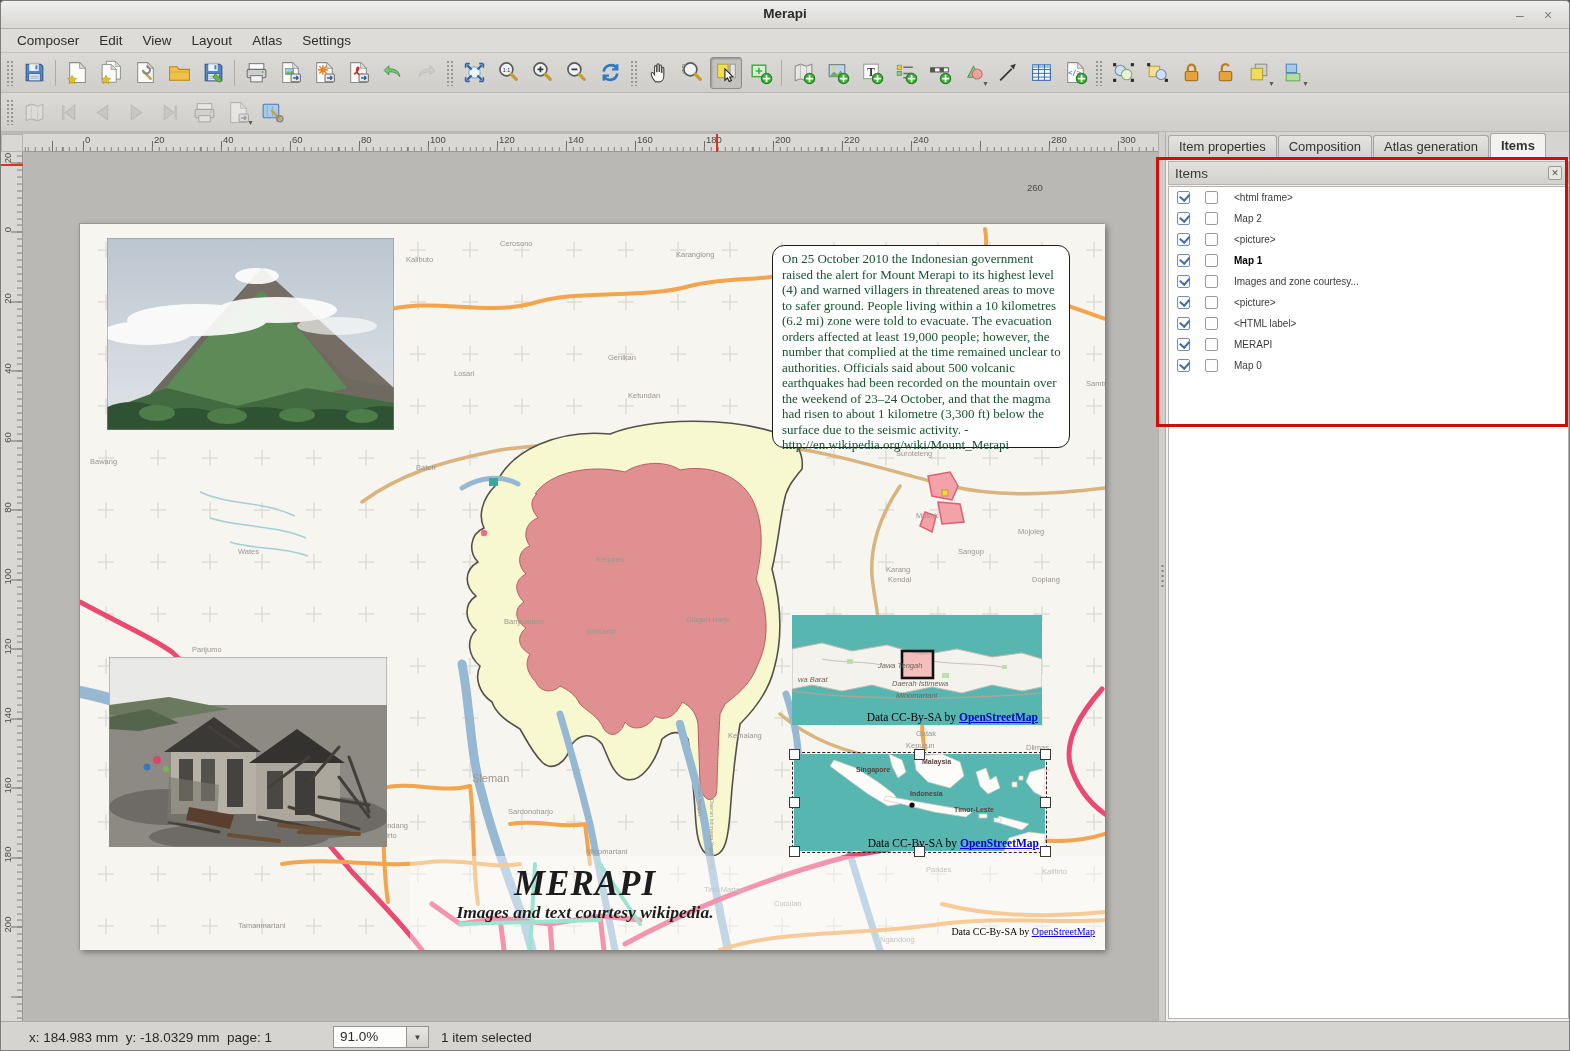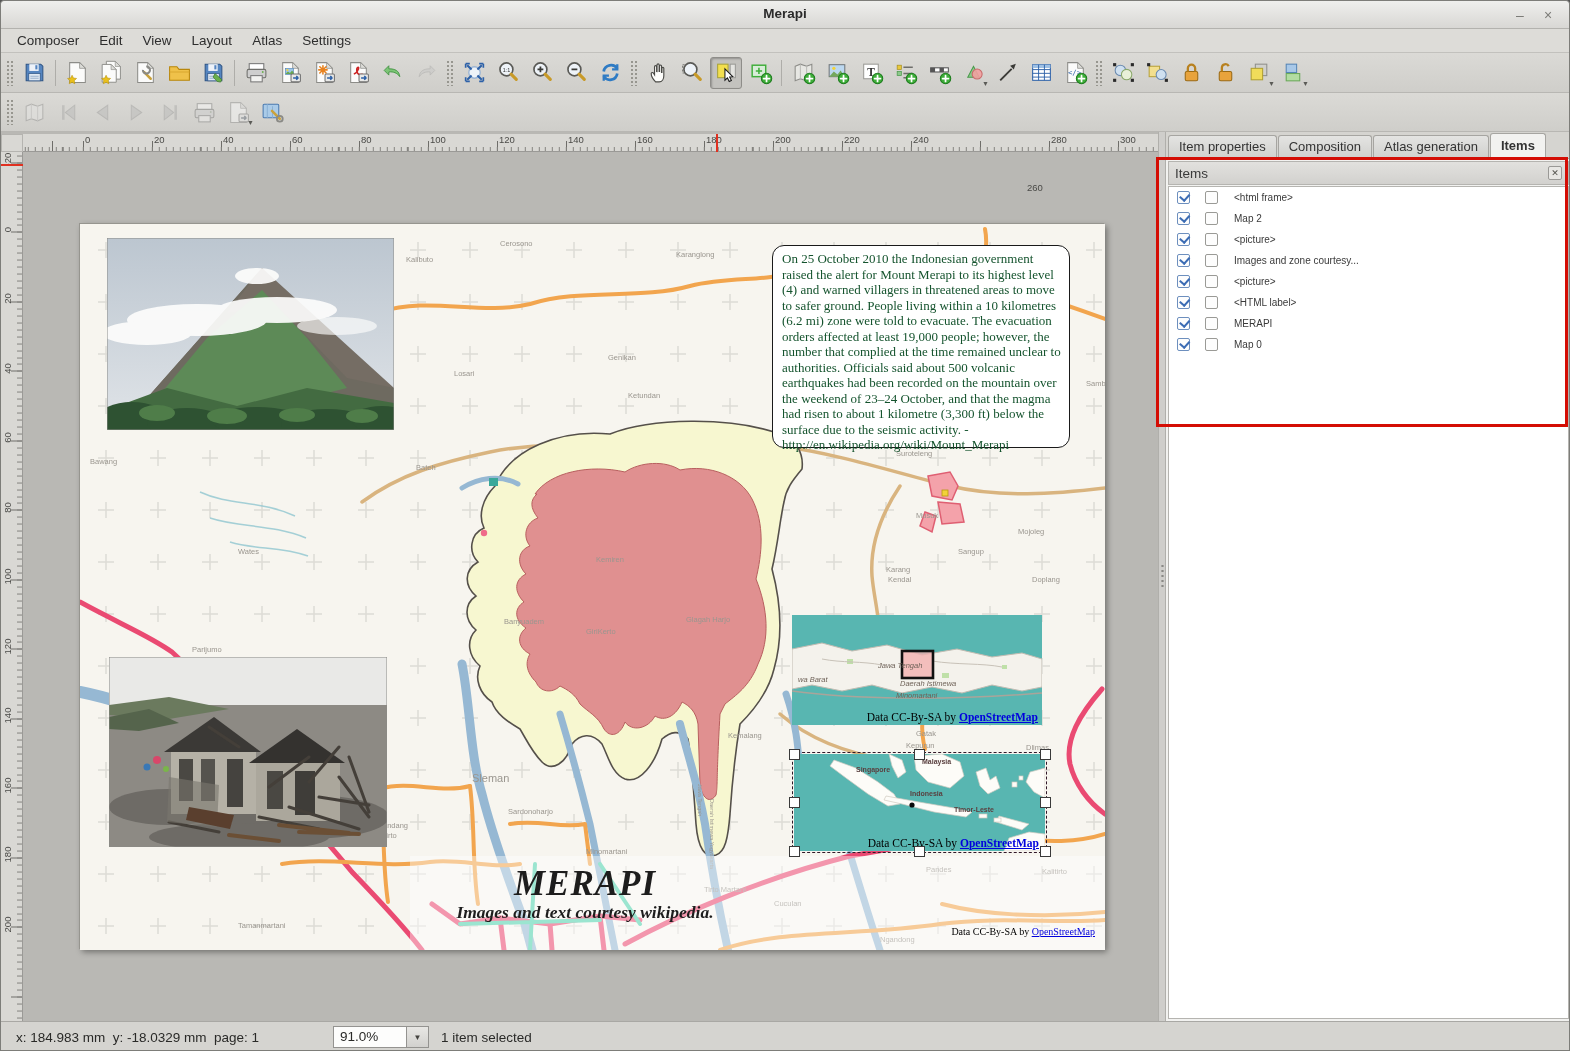--- a/index.html
+++ b/index.html
@@ -82,21 +82,21 @@
   .trow { height:21px; display:flex; align-items:center; font-size:10px; color:#3a3a3a; }
   .trow .cb { width:13px; height:13px; border:1px solid #9a9a96; border-radius:2px; background:#fdfdfd; margin-left:8px; position:relative; }
   .trow .cb.checked { border-color:#6d8fbe; }
   .trow .cb.checked::after { content:""; position:absolute; left:2px; top:1px; width:7px; height:4.5px; border-left:2px solid #3c6cb4; border-bottom:2px solid #3c6cb4; transform:rotate(-48deg); }
   .trow .cb2 { margin-left:15px; }
   .trow .tlabel { margin-left:16px; white-space:nowrap; }
   .trow.bold .tlabel { font-weight:bold; color:#000; }
   #red-annotation { position:absolute; left:1155px; top:156px; width:412px; height:270px; border:3px solid #d40d04; pointer-events:none; z-index:50; }
   
   #statusbar { position:absolute; left:0; top:1020px; width:100%; height:31px; background:#d5d4d0; border-top:1px solid #a9a8a4; display:flex; align-items:center; font-size:13.5px; color:#2a2a28; }
-  #status-coords { margin-left:15px; white-space:pre; }
+  #status-coords { margin-left:28px; white-space:pre; }
   #zoom-combo { position:absolute; left:332px; display:flex; }
   #zoom-value { width:74px; height:22px; background:#fdfdfc; border:1px solid #949390; padding:2px 6px; font-size:13.5px; }
   #zoom-drop { width:22px; height:22px; background:linear-gradient(#e8e7e4,#d2d1ce); border:1px solid #949390; border-left:none; text-align:center; font-size:8px; line-height:21px; color:#44433f; }
   #status-selection { position:absolute; left:440px; }
 </style>
 </head>
 <body>
 
 <div id="window">
 
@@ -715,21 +715,21 @@
                 <rect x="55" y="44" width="6" height="5"></rect>
                 <rect x="150" y="58" width="7" height="5"></rect>
                 <rect x="210" y="50" width="5" height="4"></rect>
               </g>
             <path d="M30 44c20 4 40 2 60 6M140 46c25 4 50 2 70 6" stroke="#c8c2b8" stroke-width="1" fill="none"></path>
             <rect x="110" y="36" width="31" height="27" fill="#f2b0b0" fill-opacity=".8" stroke="#111" stroke-width="2.6"></rect>
           </svg>
           <div class="attr-line"><span>Data CC-By-SA by </span><span class="osm-link">OpenStreetMap</span></div>
         <span class="inset-label" style="left: 6px; top: 60px; font-style: italic;">wa Barat</span>
             <span class="inset-label" style="left: 86px; top: 46px; font-style: italic;">Jawa Tengah</span>
-            <span class="inset-label" style="left: 108px; top: 64px; font-style: italic;">Daerah Istimewa</span>
+            <span class="inset-label" style="left: 100px; top: 64px; font-style: italic;">Daerah Istimewa</span>
             <span class="inset-label" style="left: 104px; top: 76px; font-style: italic;">Minomartani</span>
           </div>
 
         <div class="inset" id="inset2">
           <svg width="251" height="97" viewBox="0 0 251 97">
             <rect width="251" height="97" fill="#58b6b1"></rect>
             <g fill="#fdfcf8" stroke="#d0cac0" stroke-width=".7">
               <path d="M95 0 L108 6 112 18 104 24 98 12 Z"></path>
               <path d="M40 6 L62 14 84 28 100 40 106 50 94 52 74 40 52 24 36 12 Z"></path>
               <path d="M120 2 L148 0 166 8 170 22 156 34 134 28 122 16 Z"></path>
@@ -798,20 +798,25 @@
             <div class="trow">
               <span class="cb checked"></span>
               <span class="cb cb2"></span>
               <span class="tlabel">Map 2</span>
             </div>
             <div class="trow">
               <span class="cb checked"></span>
               <span class="cb cb2"></span>
               <span class="tlabel">&lt;picture&gt;</span>
             </div>
+            <div class="trow bold">
+              <span class="cb checked"></span>
+              <span class="cb cb2"></span>
+              <span class="tlabel">Map 1</span>
+            </div>
             <div class="trow">
               <span class="cb checked"></span>
               <span class="cb cb2"></span>
               <span class="tlabel">Images and zone courtesy...</span>
             </div>
             <div class="trow">
               <span class="cb checked"></span>
               <span class="cb cb2"></span>
               <span class="tlabel">&lt;picture&gt;</span>
             </div>

